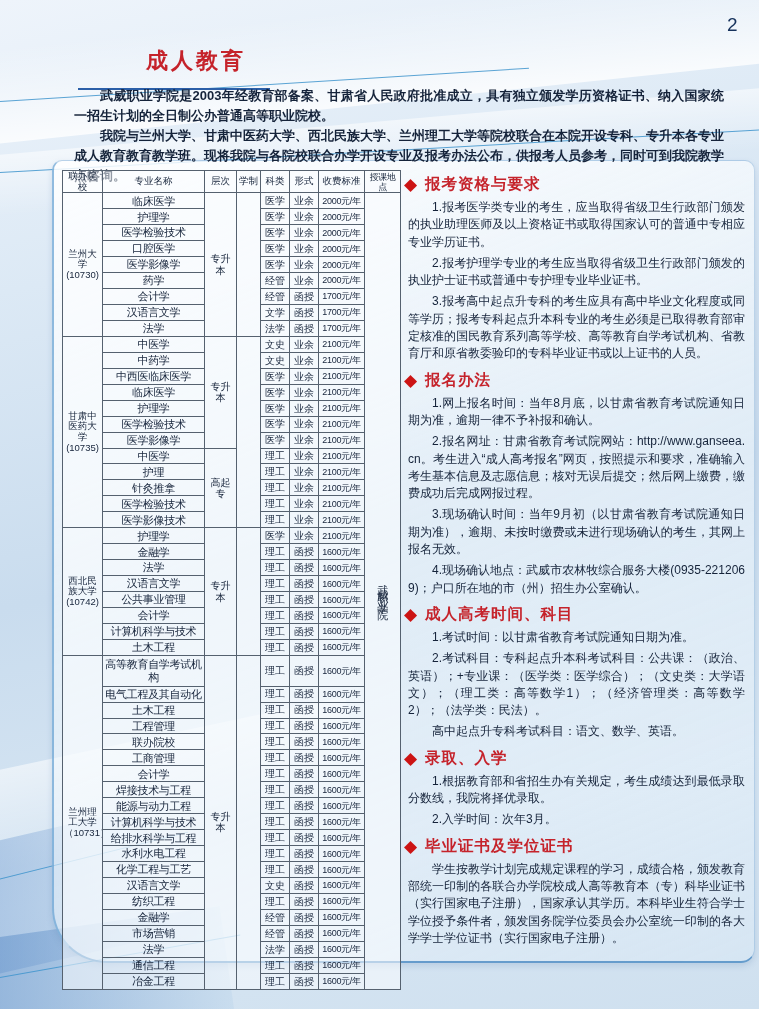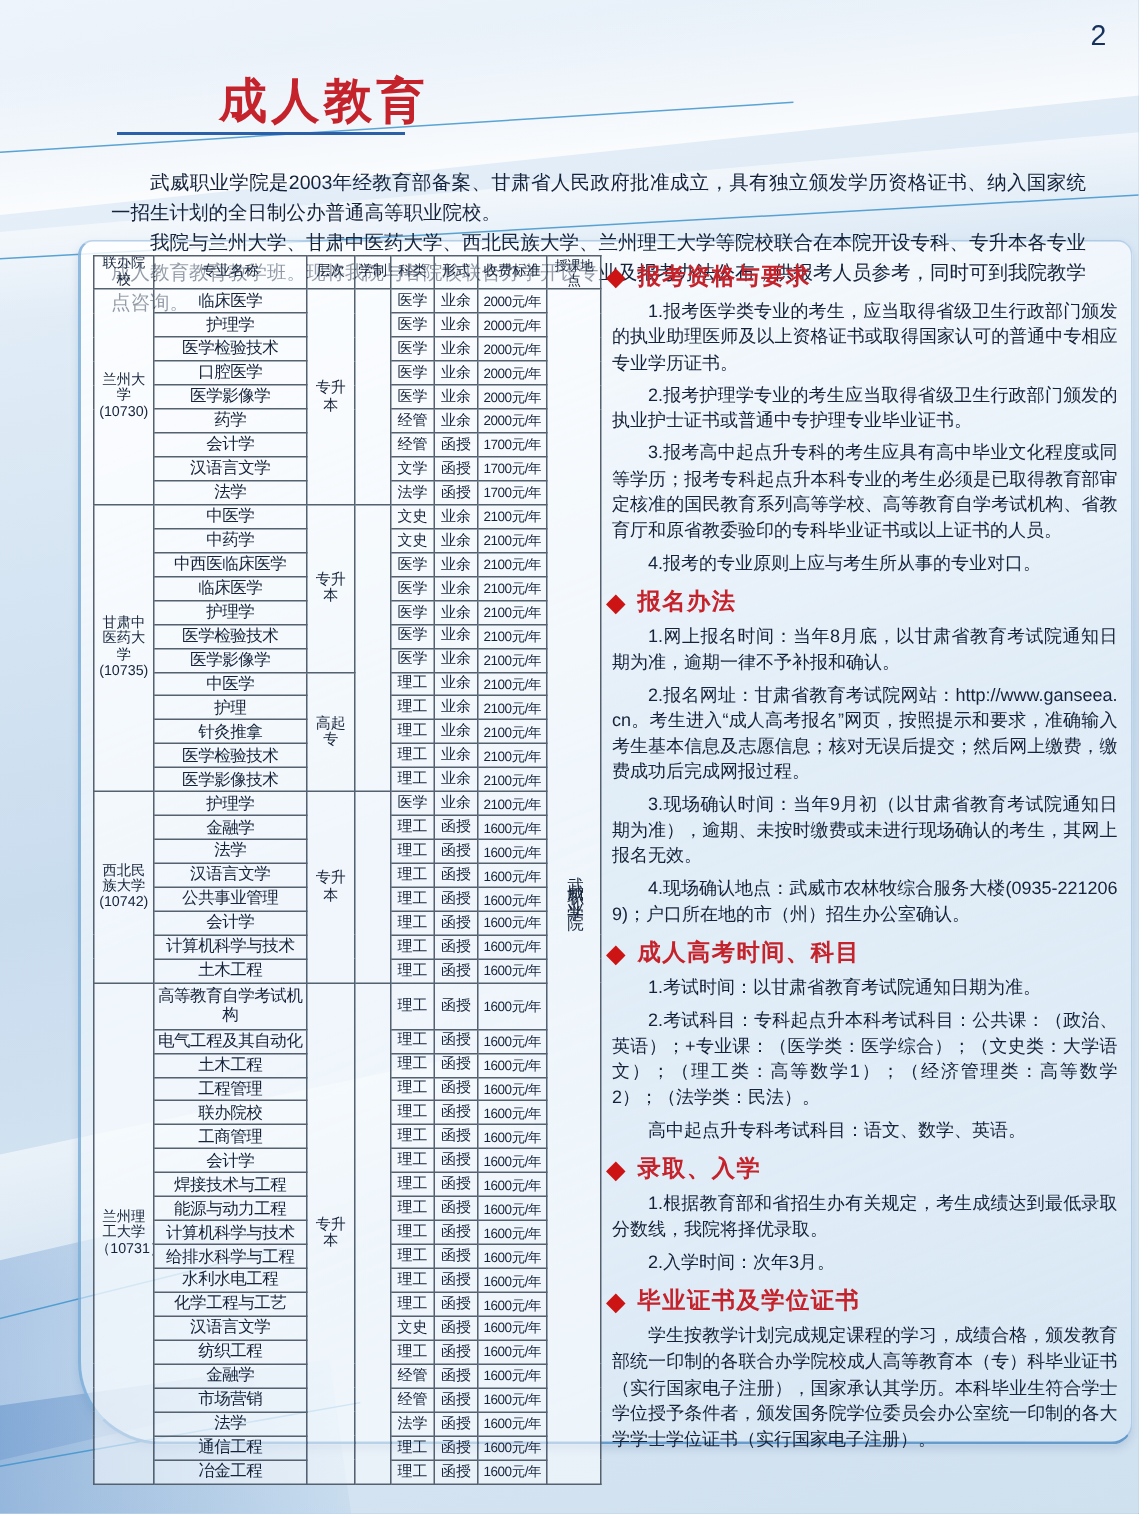--- a/index.html
+++ b/index.html
@@ -30,26 +30,26 @@
   
   .panel{position:absolute;left:52px;top:160px;width:700px;height:800px;z-index:1;
     background:linear-gradient(158deg,rgba(255,255,255,.85) 0%,rgba(243,249,253,.6) 45%,rgba(222,236,248,.4) 100%);
     border:1px solid rgba(120,168,210,.45);
     border-left:2px solid rgba(110,165,212,.75);
     border-bottom:2px solid rgba(78,140,195,.85);
     border-radius:10px 10px 14px 55px;
     box-shadow:0 3px 6px rgba(70,110,160,.18);}
   
   .page-number{position:absolute;left:727px;top:14px;z-index:2;font-size:19px;color:#16325c;}
-  .page-title{position:absolute;left:146px;top:46px;z-index:2;font-size:32px;font-weight:bold;
+  .page-title{position:absolute;left:146px;top:46px;z-index:2;font-size:22px;font-weight:bold;
     color:var(--accent-red,#c5232b);letter-spacing:3px;font-family:Liberation Mono, monospace;}
   .title-underline{position:absolute;left:78px;top:88px;width:192px;height:2px;z-index:2;
     background:var(--underline-blue,#2b5fa8);}
-  .intro{position:absolute;left:74px;top:112px;width:650px;z-index:2;
-    font-size:13px;line-height:20px;color:var(--text-dark,#13203a);}
+  .intro{position:absolute;left:74px;top:86px;width:650px;z-index:2;
+    font-size:13px;line-height:20px;color:var(--text-dark,#13203a);font-weight:bold;}
   .intro p{margin:0;text-indent:2em;text-align:justify;}
   
   table.majors{position:absolute;left:62px;top:170px;width:338px;height:820px;z-index:2;
     border-collapse:collapse;table-layout:fixed;font-size:10px;color:var(--text-dark,#18253a);}
   .majors th,.majors td{border:1px solid var(--table-border,#55616f);padding:0 1px;text-align:center;
     vertical-align:middle;overflow:hidden;line-height:1.12;background:rgba(251,253,255,.55);font-weight:normal;}
   .majors th{height:20px;font-size:9.5px;font-family:Liberation Serif, serif;}
   .majors th:last-child{font-size:9px;letter-spacing:-.5px;margin-left:35px;}
   .majors td.college{font-size:9.5px;}
   .majors td.major{font-size:11px;letter-spacing:-.3px;}
@@ -426,21 +426,20 @@
 
 <div class="sections" id="sections">
     <div class="sec">
       <div class="sec-head">
         <span class="diamond">◆</span>
         <span>报考资格与要求</span>
       </div>
       <p>1.报考医学类专业的考生，应当取得省级卫生行政部门颁发的执业助理医师及以上资格证书或取得国家认可的普通中专相应专业学历证书。</p>
       <p>2.报考护理学专业的考生应当取得省级卫生行政部门颁发的执业护士证书或普通中专护理专业毕业证书。</p>
       <p>3.报考高中起点升专科的考生应具有高中毕业文化程度或同等学历；报考专科起点升本科专业的考生必须是已取得教育部审定核准的国民教育系列高等学校、高等教育自学考试机构、省教育厅和原省教委验印的专科毕业证书或以上证书的人员。</p>
-      <p>4.报考的专业原则上应与考生所从事的专业对口。</p>
     </div>
     <div class="sec">
       <div class="sec-head">
         <span class="diamond">◆</span>
         <span>报名办法</span>
       </div>
       <p>1.网上报名时间：当年8月底，以甘肃省教育考试院通知日期为准，逾期一律不予补报和确认。</p>
       <p>2.报名网址：甘肃省教育考试院网站：http://www.ganseea.cn。考生进入“成人高考报名”网页，按照提示和要求，准确输入考生基本信息及志愿信息；核对无误后提交；然后网上缴费，缴费成功后完成网报过程。</p>
       <p>3.现场确认时间：当年9月初（以甘肃省教育考试院通知日期为准），逾期、未按时缴费或未进行现场确认的考生，其网上报名无效。</p>
       <p>4.现场确认地点：武威市农林牧综合服务大楼(0935-2212069)；户口所在地的市（州）招生办公室确认。</p>

